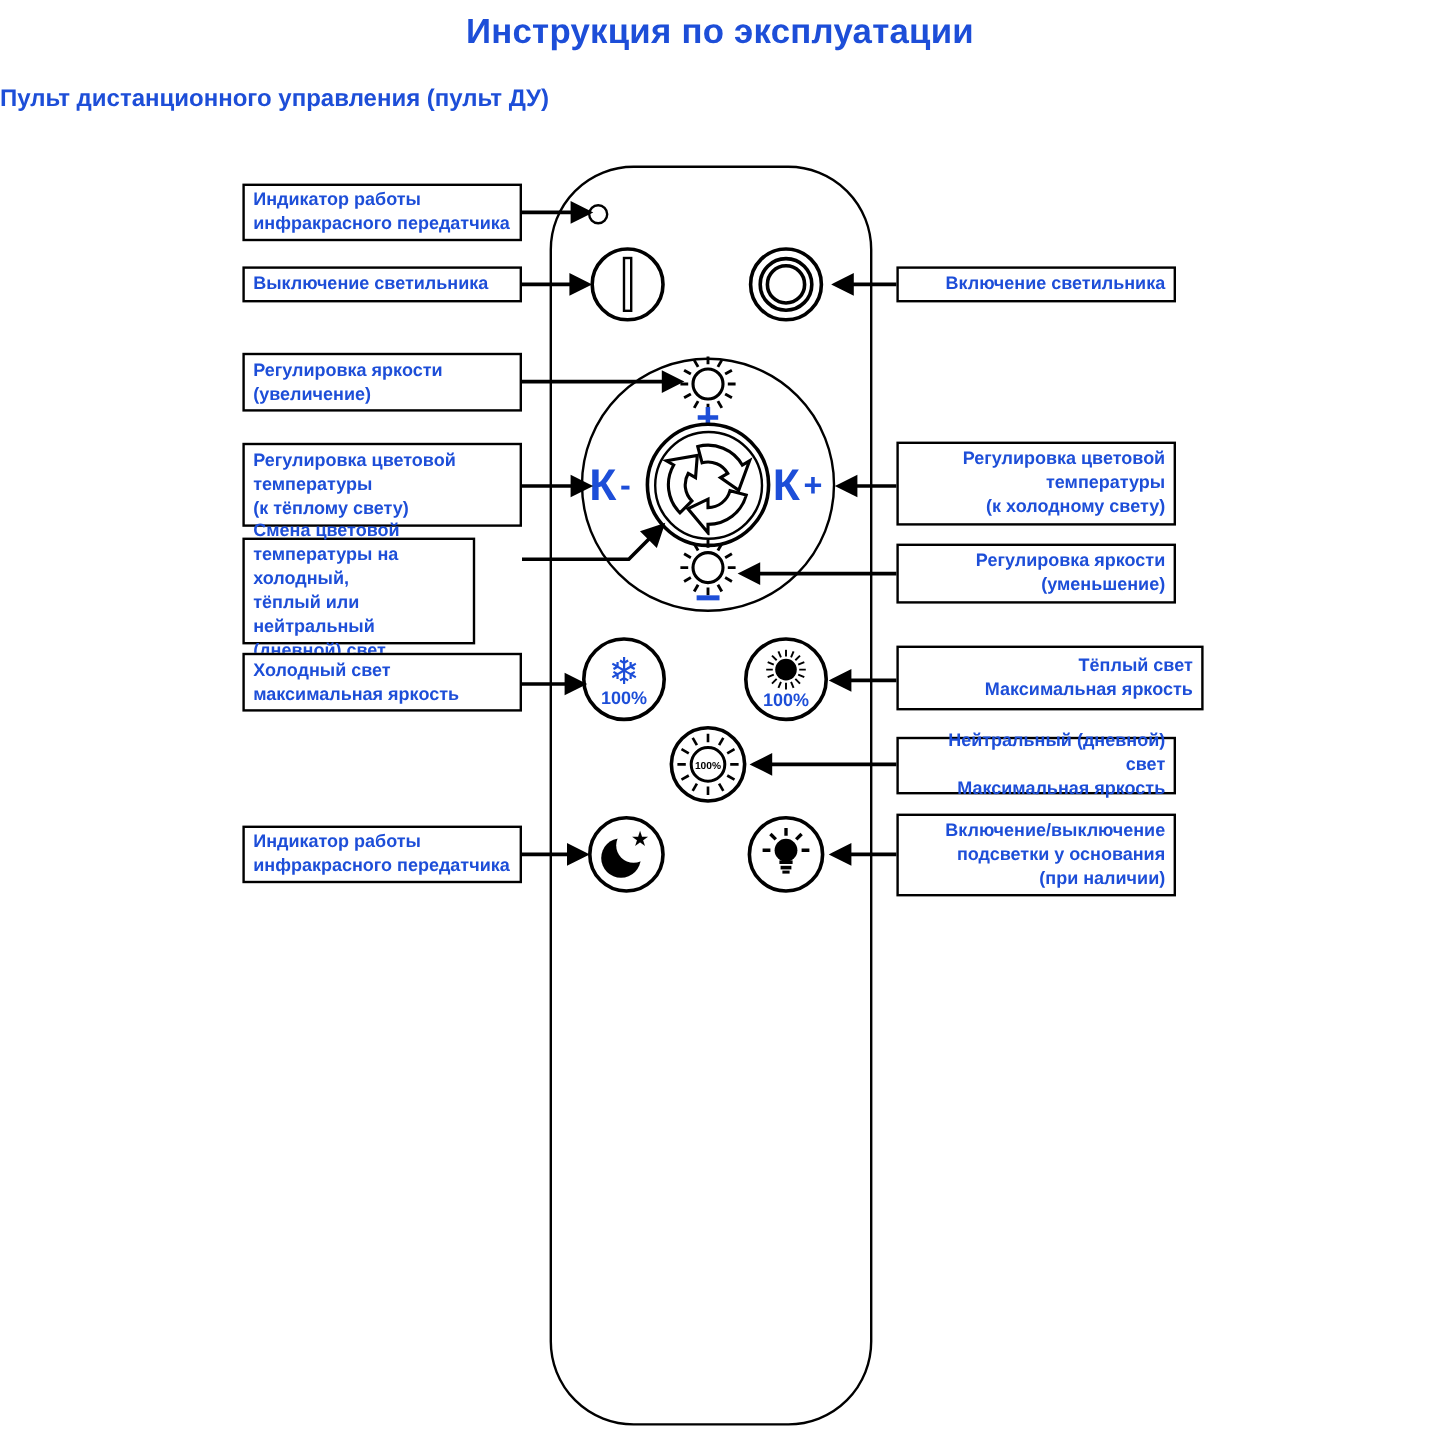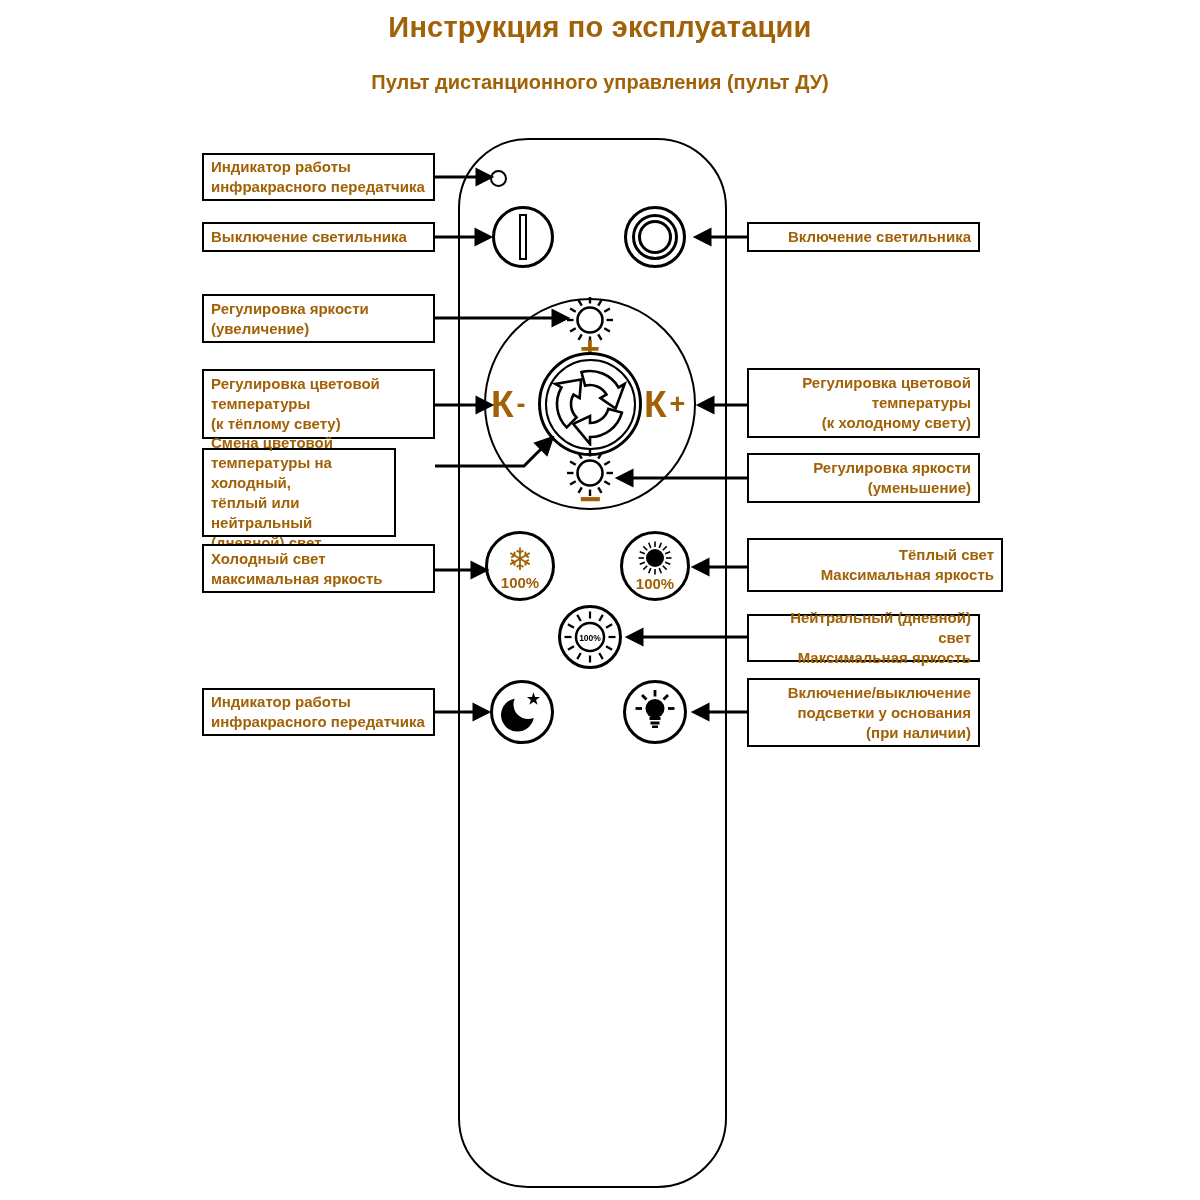--- a/index.html
+++ b/index.html
@@ -1,20 +1,20 @@
 <!DOCTYPE html>
 <html><head>
 <meta charset="utf-8">
 <style>
   html,body{margin:0;padding:0;background:#fff;}
   .canvas{position:relative;width:1200px;height:1200px;background:#fff;overflow:hidden;
-          font-family:"Liberation Sans",sans-serif;color:#a16207;}
+          font-family:"Liberation Sans",sans-serif;color:#1d4ed8;}
   .title{position:absolute;left:0;top:11px;width:100%;text-align:center;
          font-size:29px;font-weight:bold;letter-spacing:0.2px;}
-  .subtitle{position:absolute;left:0;top:71px;width:100%;text-align:center;
+  .subtitle{position:absolute;left:0;top:71px;width:100%;
          font-size:20px;font-weight:bold;}
   .lbl{position:absolute;border:2.5px solid #000;background:#fff;box-sizing:border-box;
        font-size:15px;font-weight:bold;line-height:20px;white-space:pre-line;
        display:flex;align-items:center;padding:10px 7px;}
   .lbl.right{justify-content:flex-end;text-align:right;}
   .remote-body{position:absolute;left:458px;top:138px;width:269px;height:1050px;
        border:2.5px solid #000;border-radius:70px;background:#fff;box-sizing:border-box;}
   .circle{position:absolute;border:3px solid #000;border-radius:50%;background:#fff;
        box-sizing:border-box;display:flex;align-items:center;justify-content:center;}
   .thin{border-width:2.5px;}

